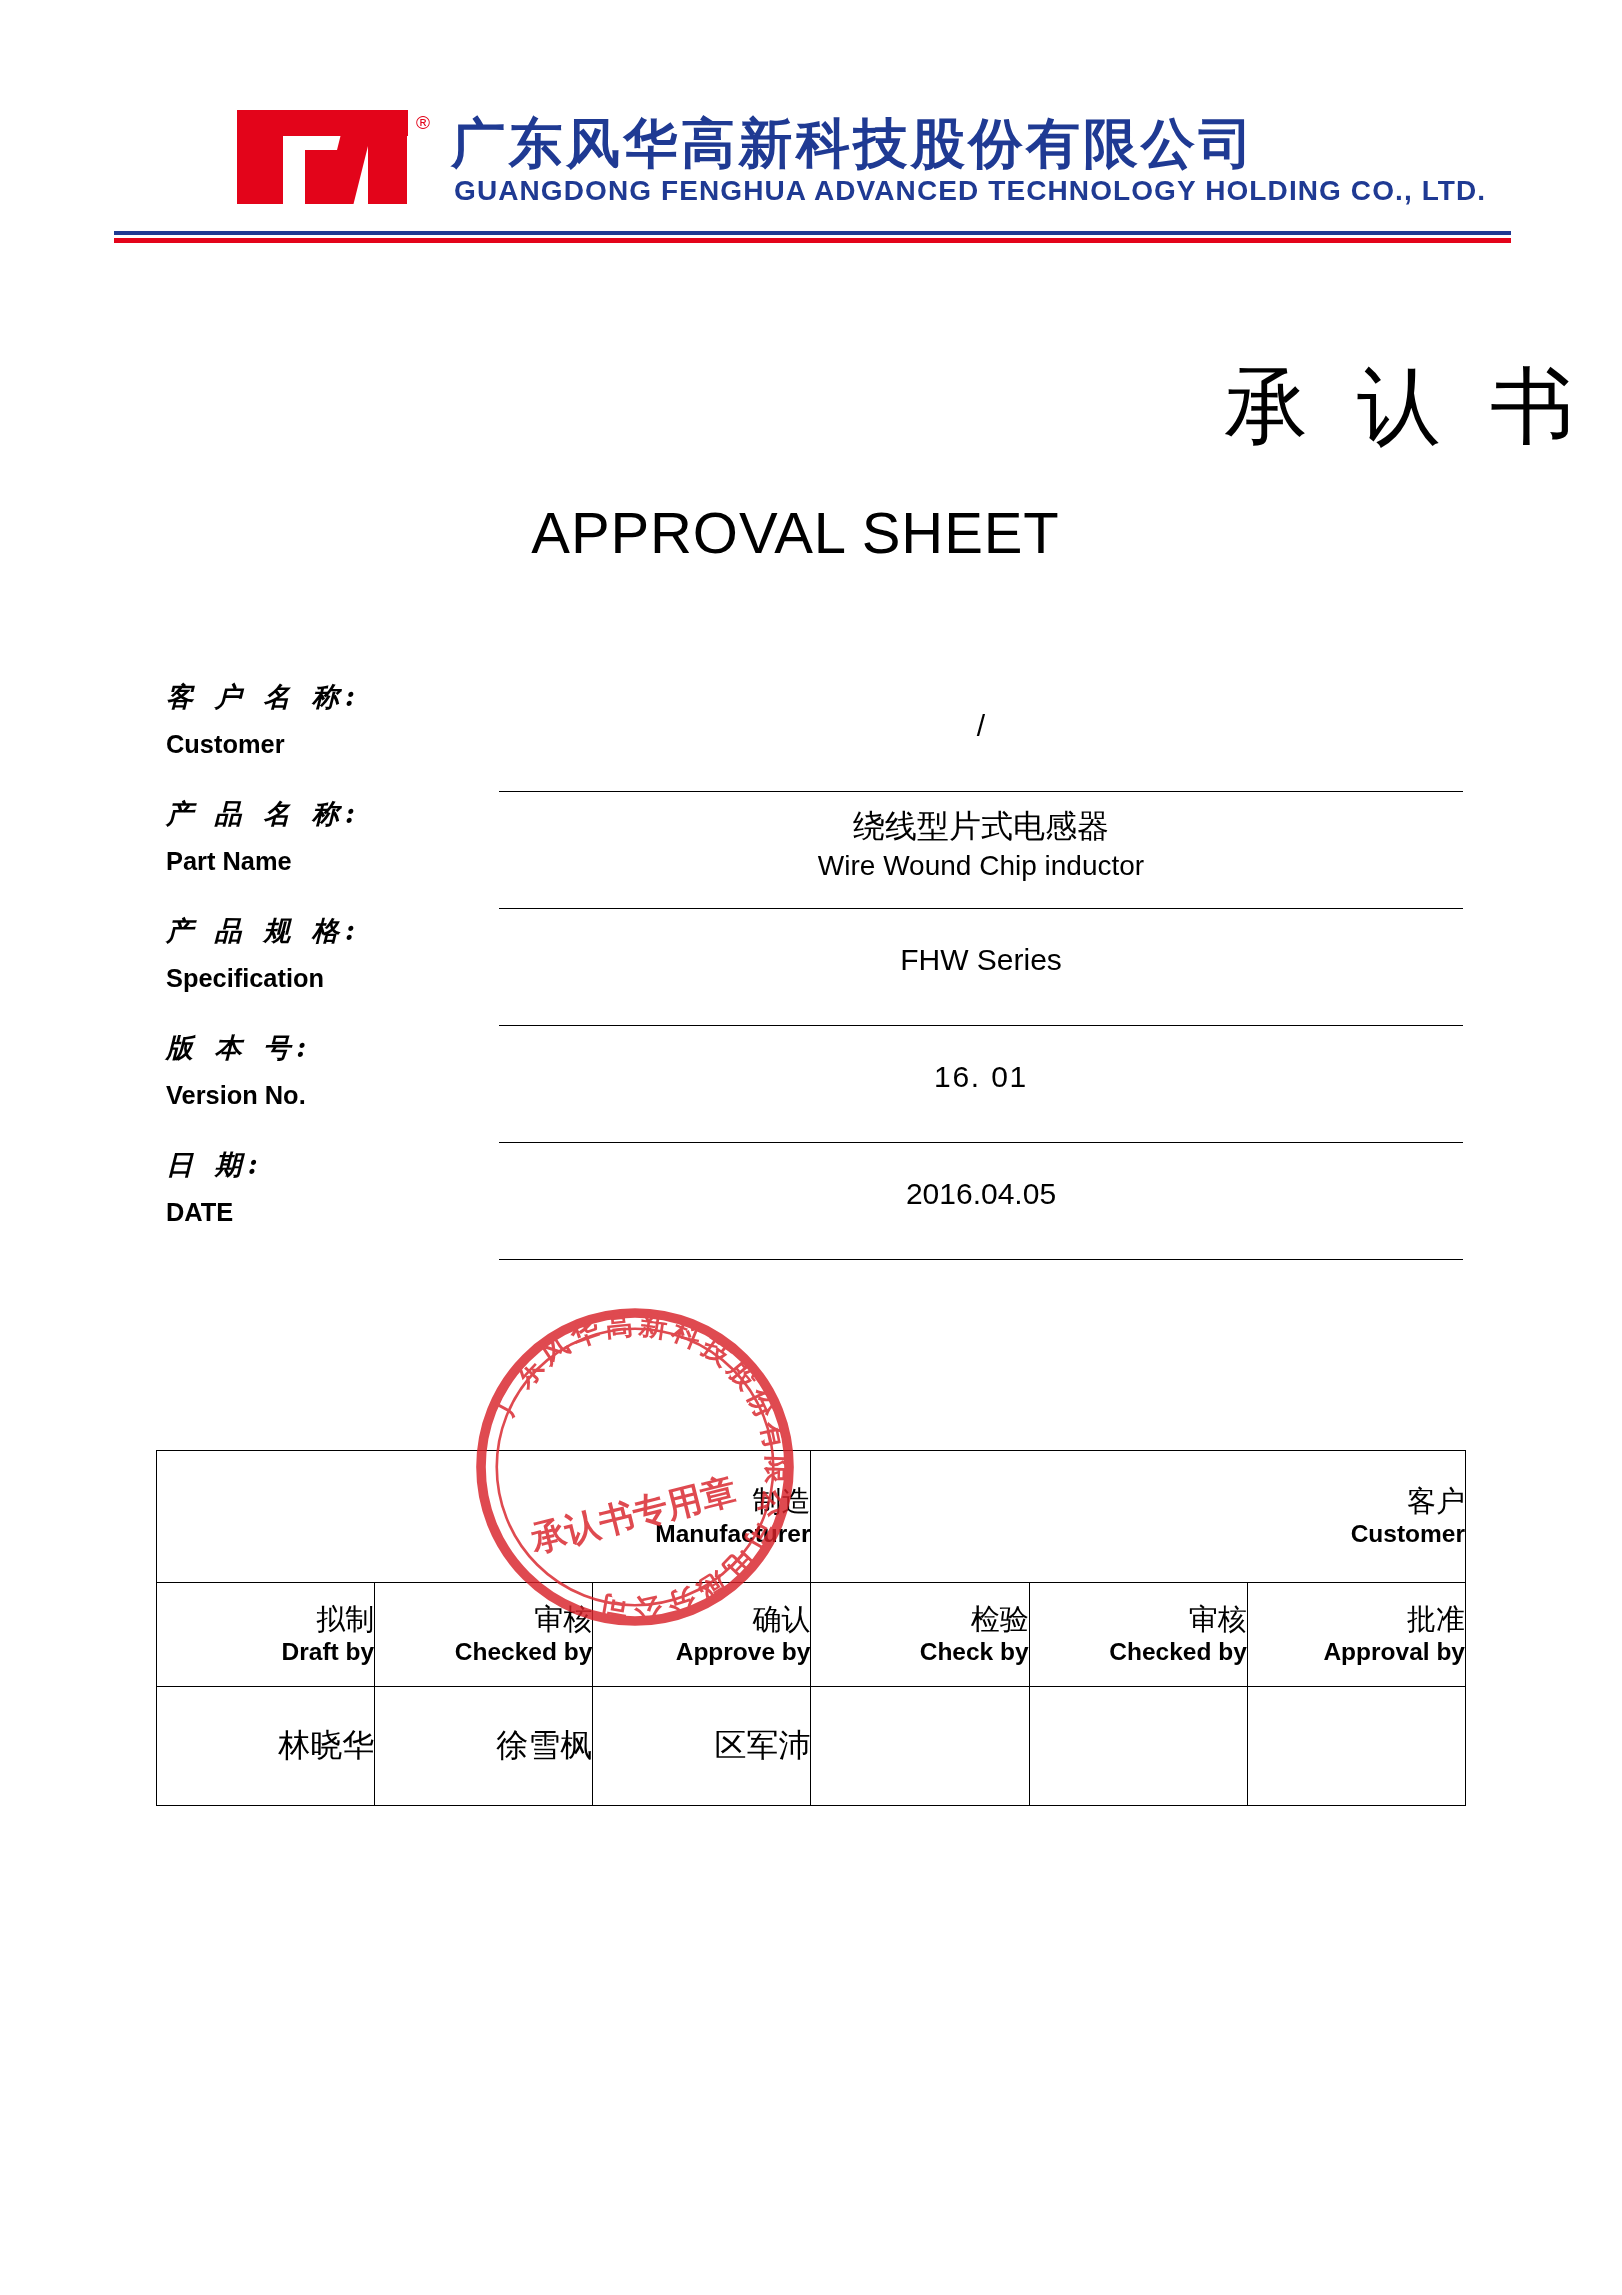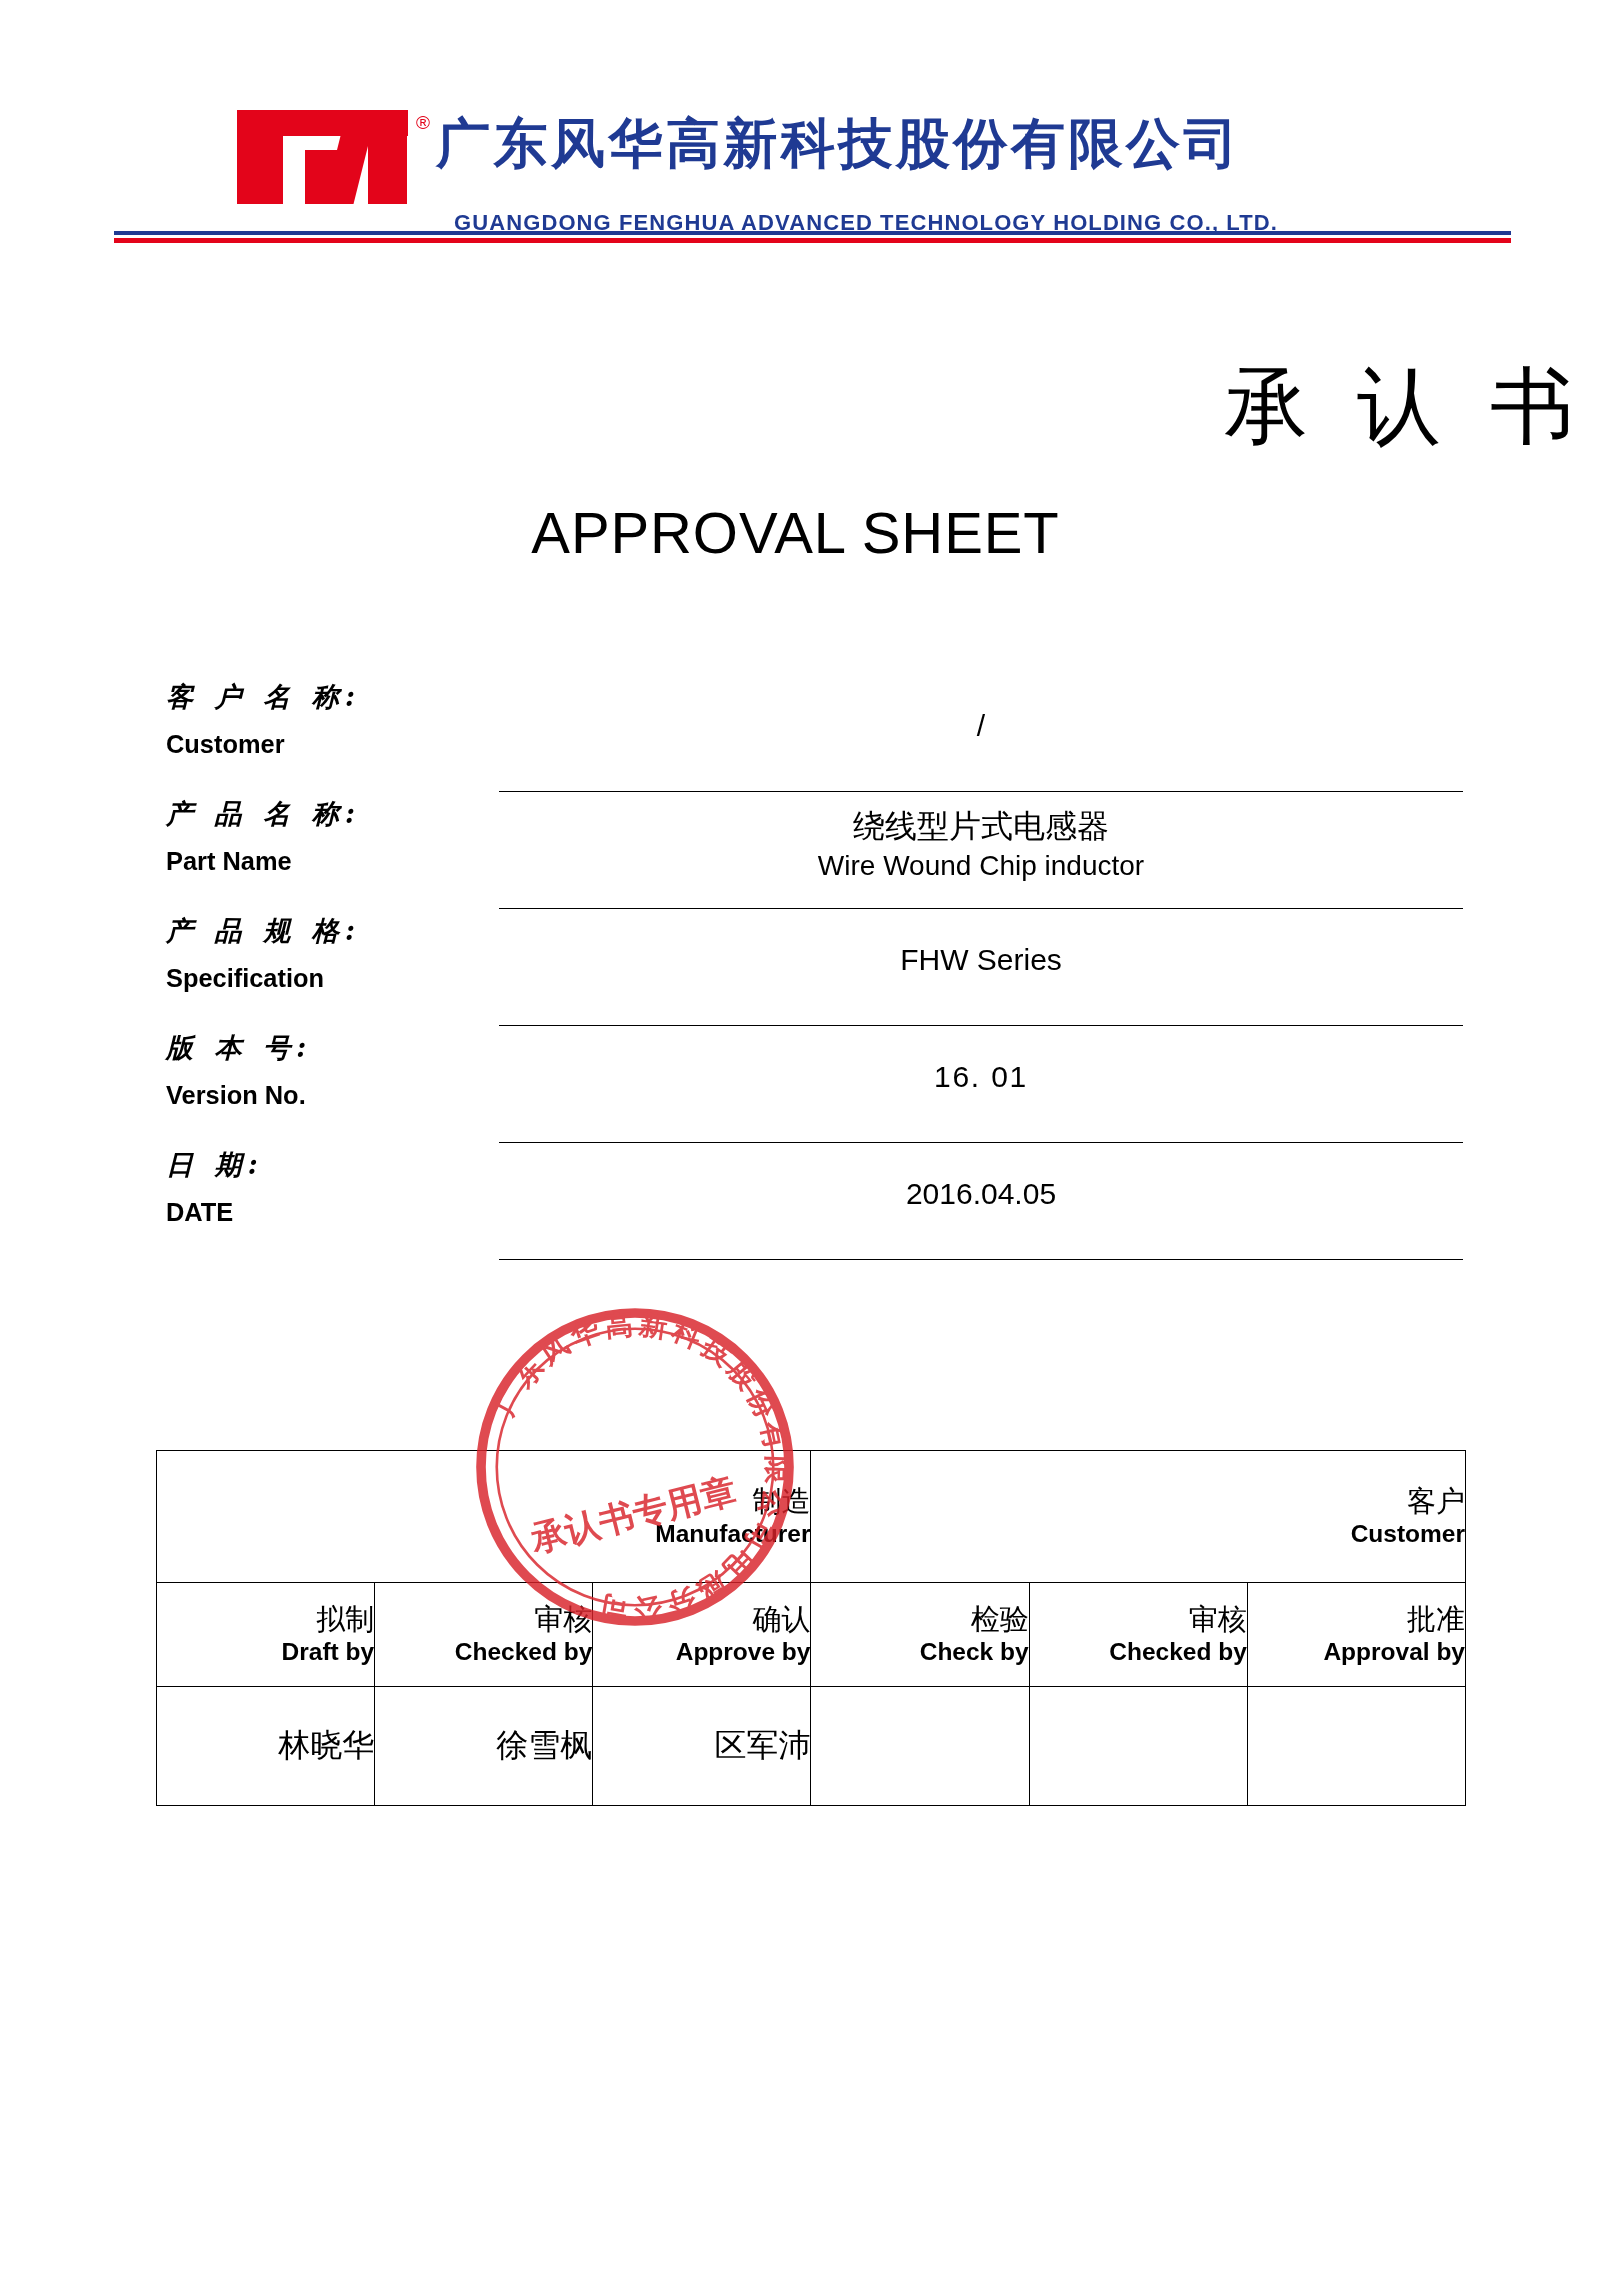--- a/index.html
+++ b/index.html
@@ -64,39 +64,38 @@
   }
   .logo-reg {
     position: absolute;
     left: 302px;
     top: 8.8px;
     font-size: 19px;
     color: #E3041A;
   }
   .company-cn {
     position: absolute;
-    left: 322px;
+    left: 337px;
     top: 5.3px;
     font-size: 54px;
     font-weight: bold;
     letter-spacing: 3.5px;
     color: #1F3A93;
     white-space: nowrap;
     font-family: Liberation Serif, serif;
   }
   .company-en {
     position: absolute;
     left: 340px;
     top: 72px;
-    font-size: 22px;
+    font-size: 28px;
     font-weight: bold;
     letter-spacing: 1.1px;
     color: #1F3A93;
     white-space: nowrap;
-    margin-top: 35px;
   }
   .rule-blue {
     position: absolute;
     left: 114px;
     top: 231px;
     width: 1397px;
     height: 4.4px;
     background: #1F3A93;
   }
   .rule-red {

